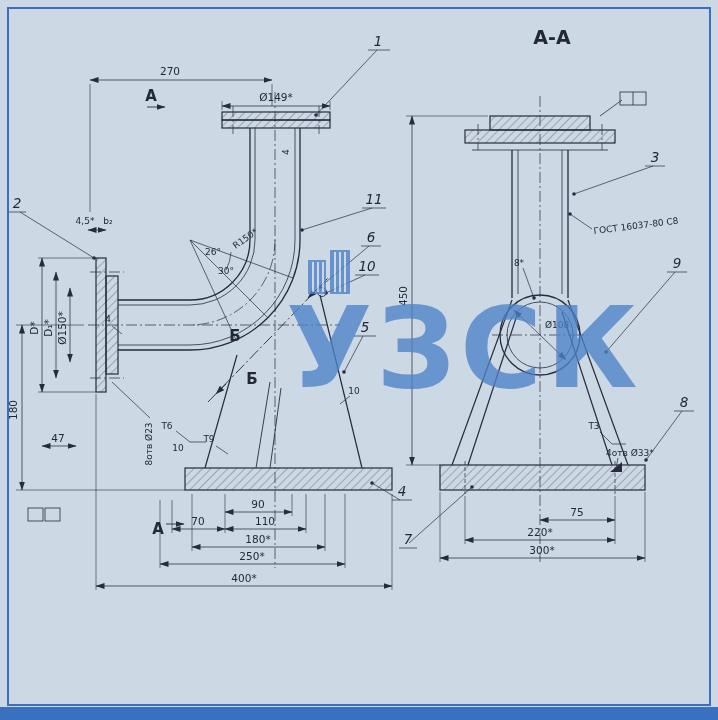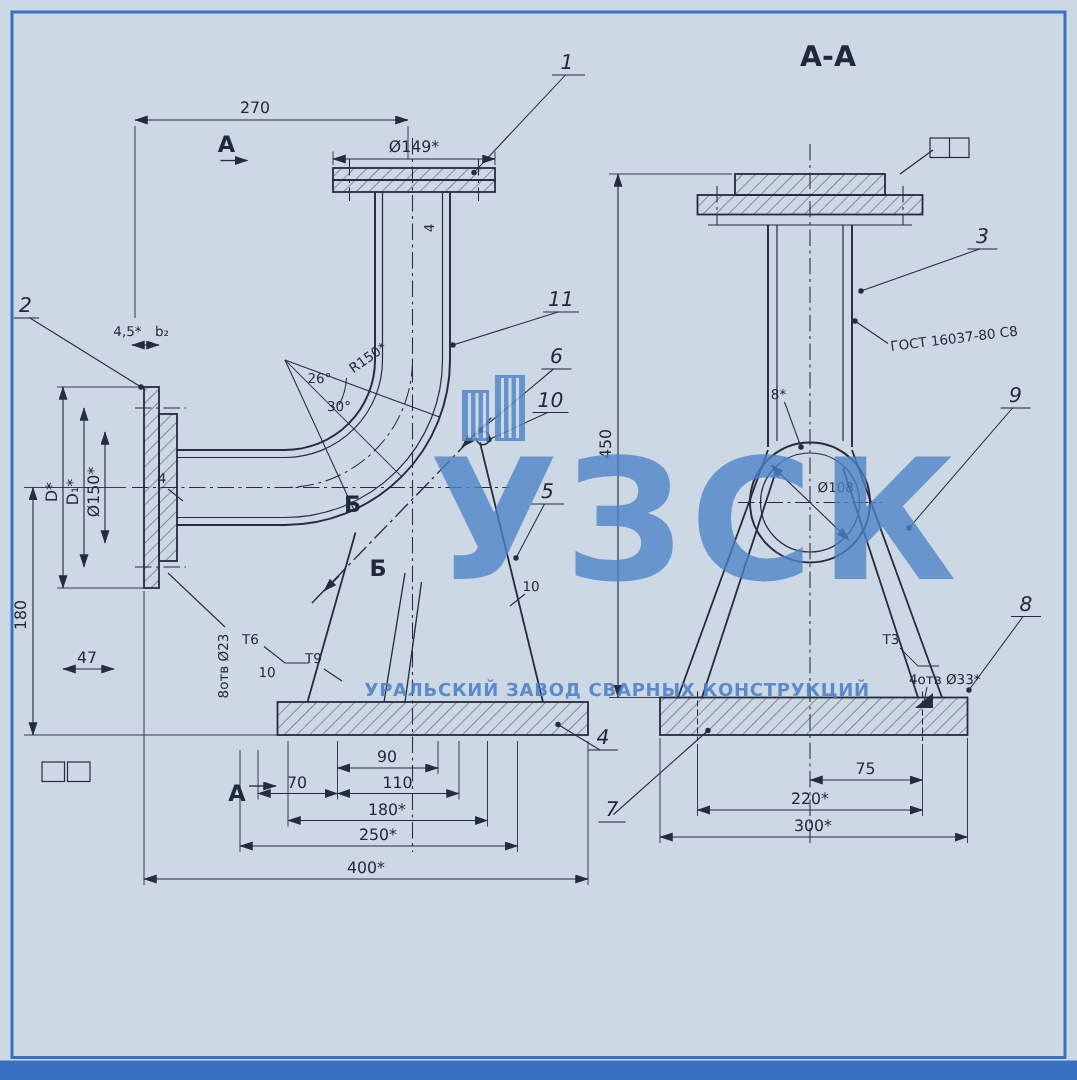--- a/index.html
+++ b/index.html
@@ -350,20 +350,19 @@
     <g stroke="#ccd8e4" stroke-width="2">
       <line x1="7" y1="14" x2="7" y2="44"></line>
           <line x1="12" y1="14" x2="12" y2="44"></line>
           <line x1="17" y1="14" x2="17" y2="44"></line>
       <line x1="29" y1="4" x2="29" y2="44"></line>
           <line x1="34" y1="4" x2="34" y2="44"></line>
           <line x1="39" y1="4" x2="39" y2="44"></line>
     </g>
   </svg>
   <div class="wm-logo">УЗСК</div>
-  <div class="wm-company">УРАЛЬСКИЙ ЗАВОД СВАРНЫХ КОНСТРУКЦИЙ</div>
 </div>
 
 
 <div class="page-frame"></div>
 <div class="footer-bar"></div>
 
 </div>
 
 </body></html>

